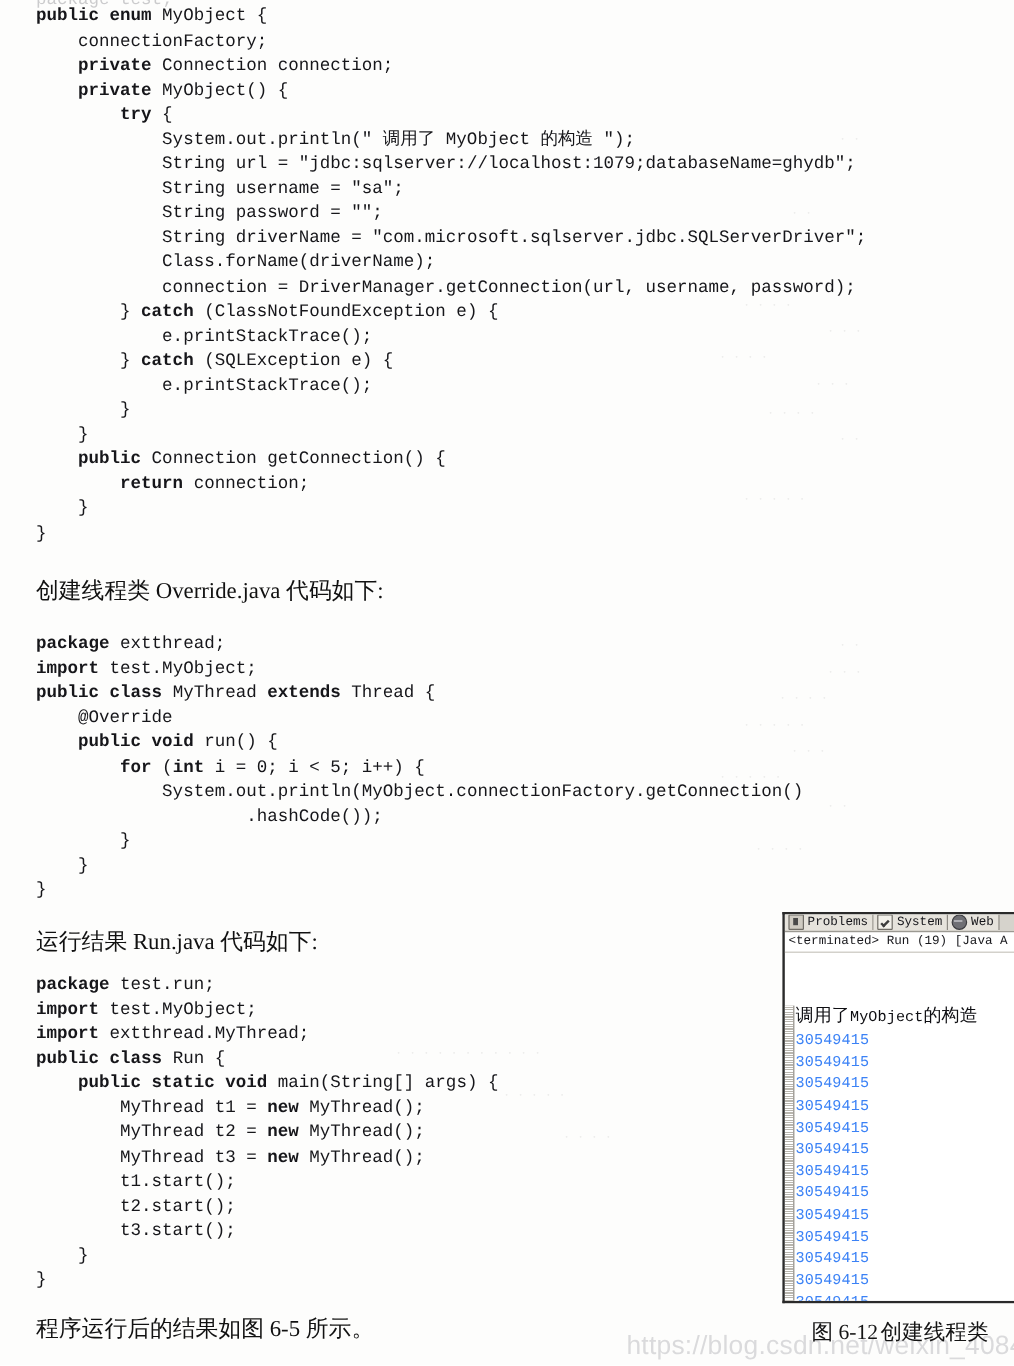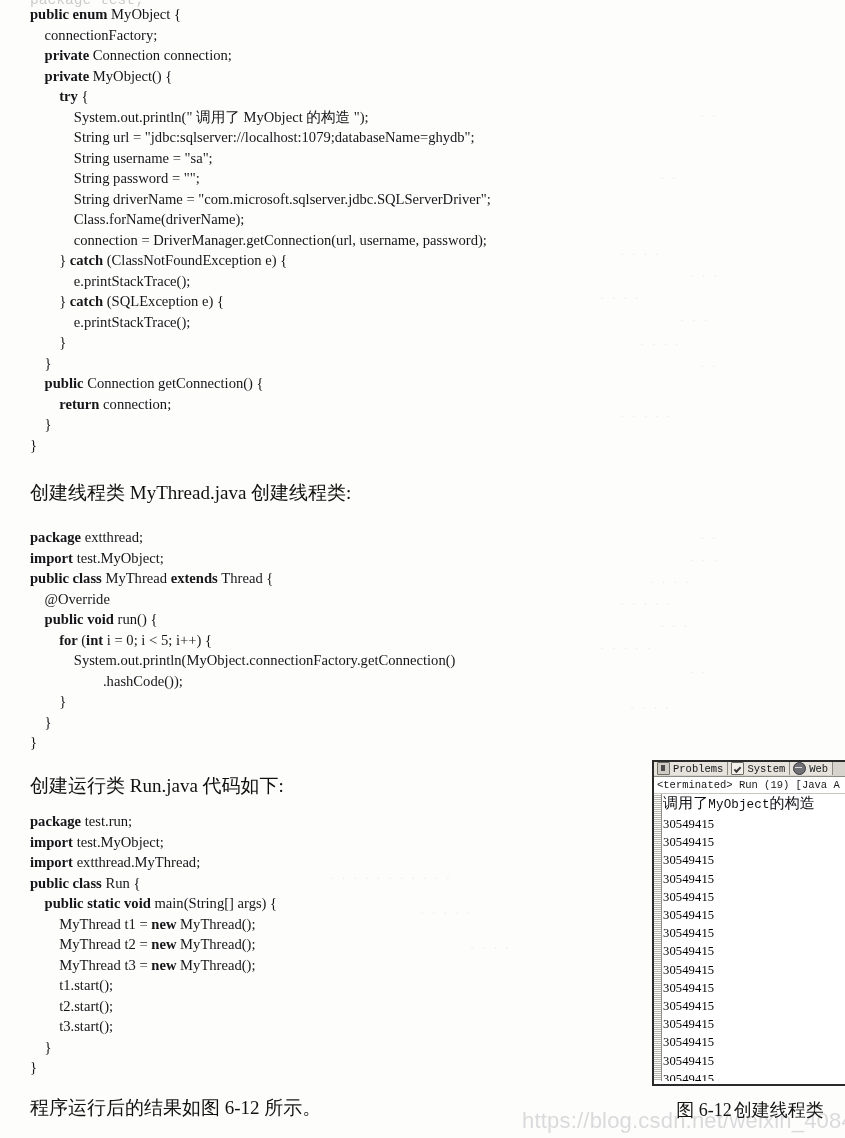--- a/index.html
+++ b/index.html
@@ -35,21 +35,21 @@
     color: rgba(120,120,120,0.13);
     font-size: 13px;
     letter-spacing: 2px;
     white-space: nowrap;
   }
 
   
   .code {
     position: absolute;
     left: 30px;
-    font-family: Liberation Serif, serif;
+    font-family: Liberation Mono, monospace;
     font-size: 14.6px;
     line-height: 20.5px;
     white-space: pre;
     color: #16161a;
     z-index: 3;
   }
   .code .kw { font-weight: bold; }
 
   
   .cn-line {
@@ -156,20 +156,21 @@
     overflow: hidden;
     border-bottom: 1px solid #c9c6bf;
     box-sizing: border-box;
   }
 
   .console-body {
     position: relative;
     height: 287px;
     background: #ffffff;
     box-sizing: border-box;
+    margin-top: 44px;
   }
   .console-scroll {
     position: absolute;
     left: 0;
     top: 0;
     bottom: 0;
     width: 7px;
     background: repeating-linear-gradient(
       180deg,
       #ffffff 0px, #ffffff 1px,
@@ -179,24 +180,24 @@
   }
   .console-lines {
     position: absolute;
     left: 9px;
     right: 0;
     top: 0;
     bottom: 0;
     overflow: hidden;
   }
   .console-line {
-    font-family: Liberation Serif, serif;
+    font-family: Liberation Mono, monospace;
     font-size: 12.6px;
     line-height: 18.2px;
-    color: #000000;
+    color: #3b82f6;
     white-space: nowrap;
     letter-spacing: 0.1px;
   }
   .console-line.first {
     font-family: "Liberation Serif", serif;
     font-size: 15px;
     line-height: 19px;
     color: #0e0e12;
     font-weight: 500;
   }
@@ -278,23 +279,23 @@
 
 <div id="clipped-top">package test;</div>
 
 <div id="code-container">
     <div class="code" style="top: 4px;"><div><span class="kw">public enum </span><span>MyObject {</span></div><div><span>    connectionFactory;</span></div><div><span class="kw">    private </span><span>Connection connection;</span></div><div><span class="kw">    private </span><span>MyObject() {</span></div><div><span class="kw">        try </span><span>{</span></div><div><span>            System.out.println(" 调用了 MyObject 的构造 ");</span></div><div><span>            String url = "jdbc:sqlserver://localhost:1079;databaseName=ghydb";</span></div><div><span>            String username = "sa";</span></div><div><span>            String password = "";</span></div><div><span>            String driverName = "com.microsoft.sqlserver.jdbc.SQLServerDriver";</span></div><div><span>            Class.forName(driverName);</span></div><div><span>            connection = DriverManager.getConnection(url, username, password);</span></div><div><span>        } </span><span class="kw">catch </span><span>(ClassNotFoundException e) {</span></div><div><span>            e.printStackTrace();</span></div><div><span>        } </span><span class="kw">catch </span><span>(SQLException e) {</span></div><div><span>            e.printStackTrace();</span></div><div><span>        }</span></div><div><span>    }</span></div><div><span class="kw">    public </span><span>Connection getConnection() {</span></div><div><span class="kw">        return </span><span>connection;</span></div><div><span>    }</span></div><div><span>}</span></div></div>
     <div class="code" style="top: 527px;"><div><span class="kw">package </span><span>extthread;</span></div><div><span class="kw">import </span><span>test.MyObject;</span></div><div><span class="kw">public class </span><span>MyThread </span><span class="kw">extends </span><span>Thread {</span></div><div><span>    @Override</span></div><div><span class="kw">    public void </span><span>run() {</span></div><div><span class="kw">        for </span><span>(</span><span class="kw">int </span><span>i = 0; i &lt; 5; i++) {</span></div><div><span>            System.out.println(MyObject.connectionFactory.getConnection()</span></div><div><span>                    .hashCode());</span></div><div><span>        }</span></div><div><span>    }</span></div><div><span>}</span></div></div>
     <div class="code" style="top: 811px;"><div><span class="kw">package </span><span>test.run;</span></div><div><span class="kw">import </span><span>test.MyObject;</span></div><div><span class="kw">import </span><span>extthread.MyThread;</span></div><div><span class="kw">public class </span><span>Run {</span></div><div><span class="kw">    public static void </span><span>main(String[] args) {</span></div><div><span>        MyThread t1 = </span><span class="kw">new </span><span>MyThread();</span></div><div><span>        MyThread t2 = </span><span class="kw">new </span><span>MyThread();</span></div><div><span>        MyThread t3 = </span><span class="kw">new </span><span>MyThread();</span></div><div><span>        t1.start();</span></div><div><span>        t2.start();</span></div><div><span>        t3.start();</span></div><div><span>    }</span></div><div><span>}</span></div></div>
   </div>
 
 <div id="text-container">
-    <div class="cn-line" style="top: 480px;">创建线程类 MyThread.java 创建线程类:</div>
-    <div class="cn-line" style="top: 773px;">创建运行类 Run.java 代码如下:</div>
-    <div class="cn-line" style="top: 1095px;">程序运行后的结果如图 6-12 所示。</div>
+    <div class="cn-line" style="top: 480px;">创建线程类 Override.java 代码如下:</div>
+    <div class="cn-line" style="top: 773px;">运行结果 Run.java 代码如下:</div>
+    <div class="cn-line" style="top: 1095px;">程序运行后的结果如图 6-5 所示。</div>
   </div>
 
 <div id="console-figure">
   <div class="console-tabs" id="console-tabs">
       <div class="console-tab">
         <span class="tab-ico ico-problems"></span>
         <span>Problems</span>
       </div>
       <div class="console-tab">
         <span class="tab-ico ico-tasks"></span>

